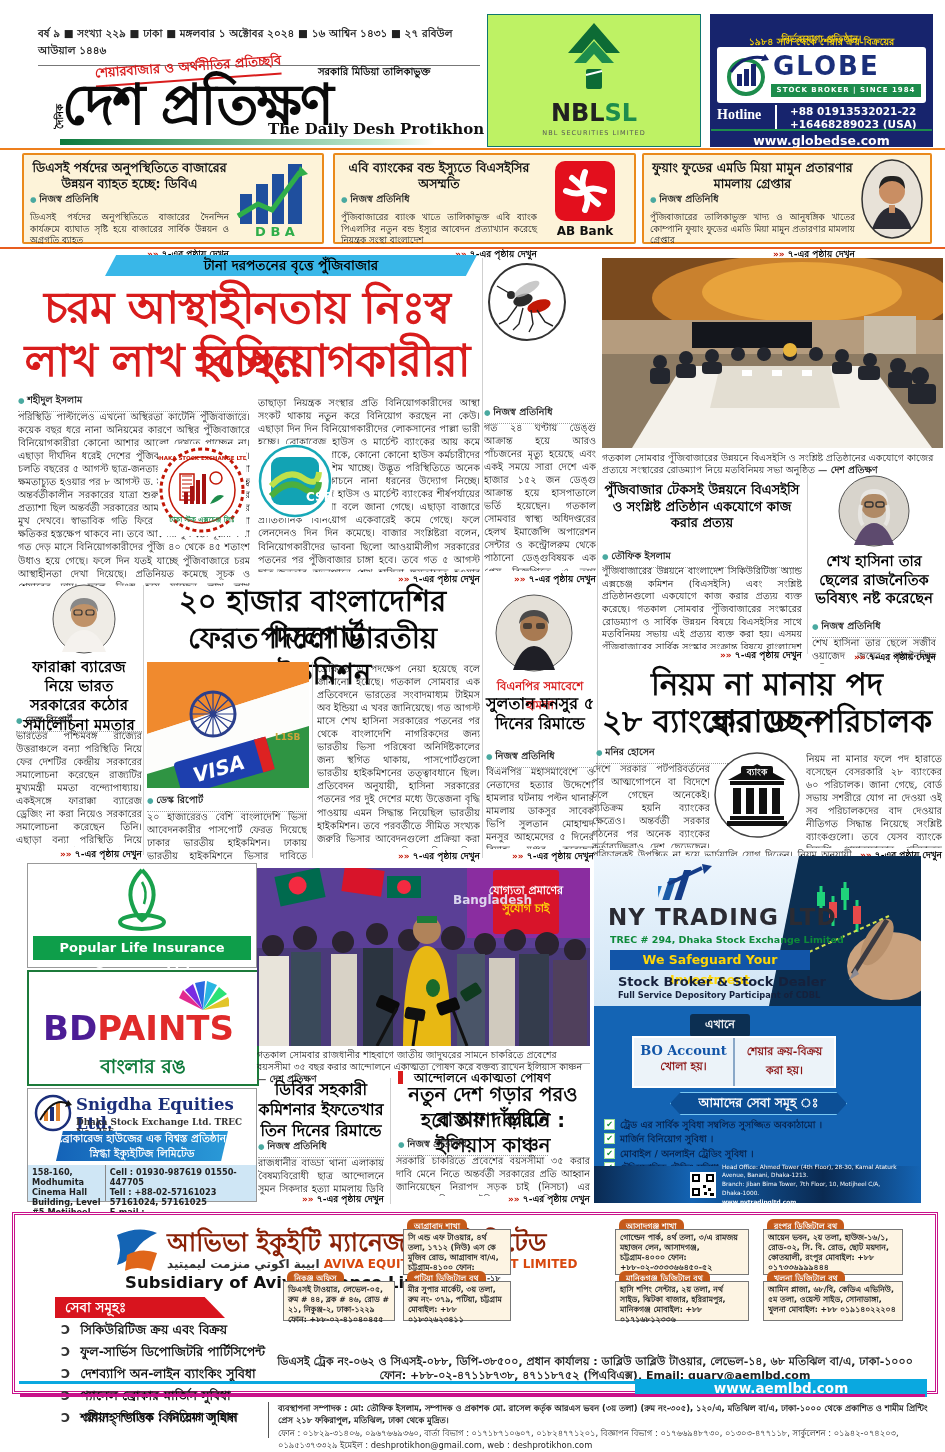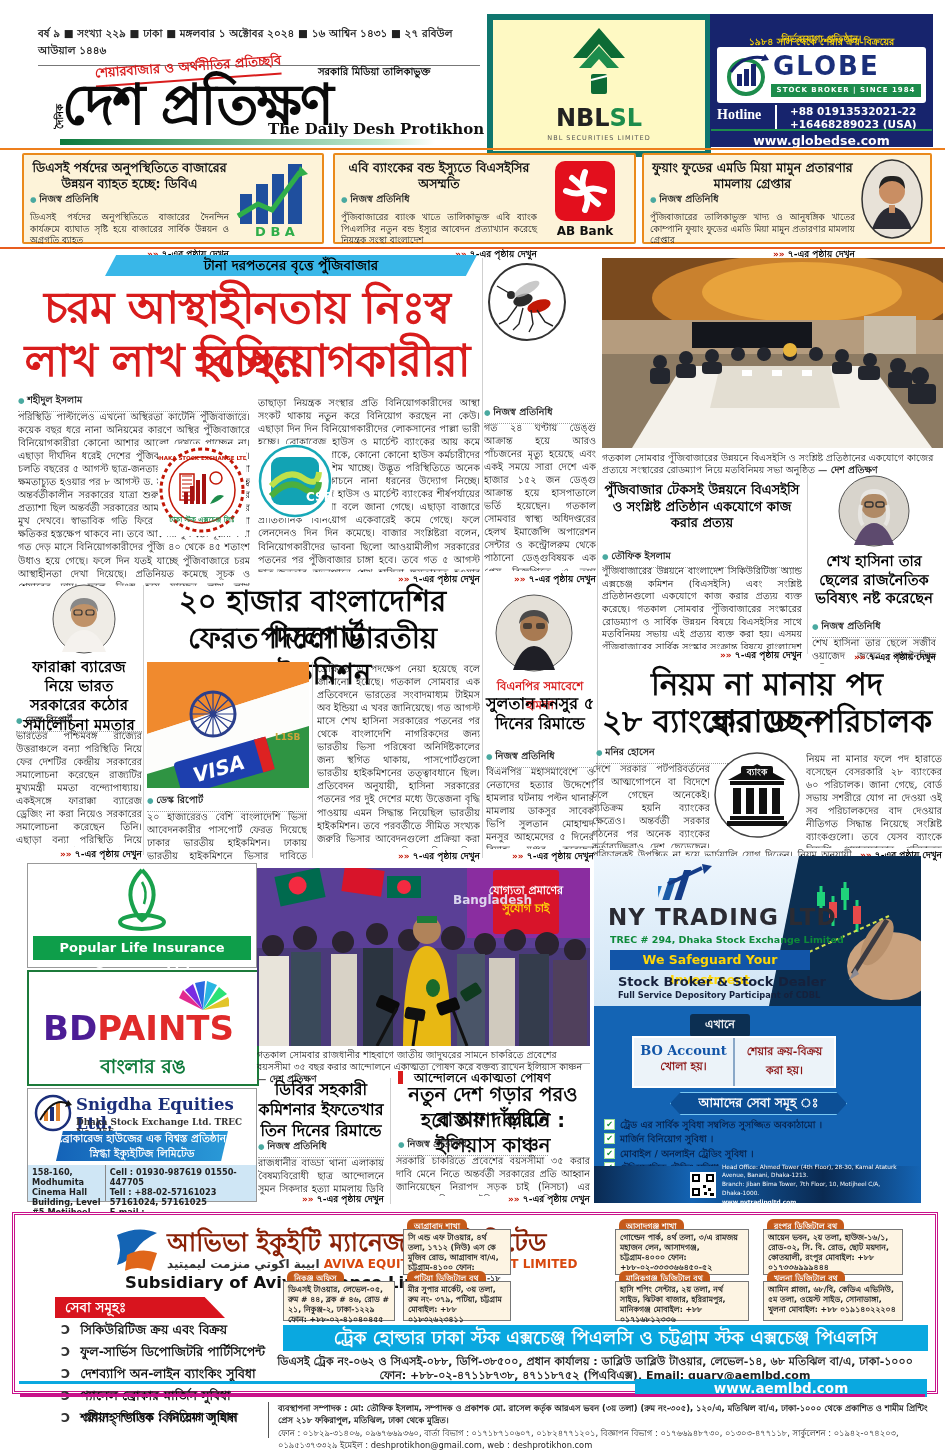--- a/index.html
+++ b/index.html
@@ -45,21 +45,21 @@
 
   <div class="abs" style="left:38px;top:26px;width:442px;font-size:10.5px;font-weight:bold;color:#222;border-bottom:1.5px solid #777;padding-bottom:5px;">বর্ষ ৯ ■ সংখ্যা ২২৯ ■ ঢাকা ■ মঙ্গলবার ১ অক্টোবর ২০২৪ ■ ১৬ আশ্বিন ১৪৩১ ■ ২৭ রবিউল আউয়াল ১৪৪৬</div>
 
   <div class="abs" style="left:95px;top:57px;transform:rotate(-4deg);color:#d91c1c;font-size:13px;font-weight:bold;border-bottom:2px solid #d91c1c;padding-bottom:1px;">শেয়ারবাজার ও অর্থনীতির প্রতিচ্ছবি</div>
   <div class="abs" style="left:48px;top:108px;transform:rotate(-90deg);font-size:10px;font-weight:bold;color:#000;">দৈনিক</div>
   <div class="abs" style="left:62px;top:62px;width:380px;font-size:56px;font-weight:bold;color:#0a0a0a;letter-spacing:-2px;">দেশ প্রতিক্ষণ</div>
   <div class="abs" style="left:318px;top:64px;font-size:10px;font-weight:bold;color:#000;">সরকারি মিডিয়া তালিকাভুক্ত</div>
   <div class="abs" style="left:268px;top:120px;font-size:15px;font-weight:bold;font-family:'DejaVu Serif',serif;color:#111;">The Daily Desh Protikhon</div>
   <div class="abs" style="left:60px;top:139px;width:375px;height:6px;background:linear-gradient(90deg,#0c7a3c,#bfe8cf 85%,#fff);"></div>
 
-  <div class="abs" style="left:487px;top:14px;width:212px;height:131px;border:6px solid #0f766e;background:#fef9c3;">
+  <div class="abs" style="left:487px;top:14px;width:212px;height:131px;border:1px solid #0f766e;background:#bef264;">
     <svg class="abs" style="left:76px;top:8px;" width="60" height="72" viewBox="0 0 60 72">
       <polygon points="30,0 56,30 42,30 30,16 18,30 4,30" fill="#0d6b35"></polygon>
       <polygon points="30,18 50,40 38,40 30,31 22,40 10,40" fill="#1d8c4c"></polygon>
       <rect x="22" y="46" width="16" height="20" rx="2" fill="#0d6b35"></rect>
       <path d="M22 52 L38 48" stroke="#fff" stroke-width="2"></path>
     </svg>
     <div class="abs c" style="left:0;top:84px;width:212px;font-size:24px;font-weight:bold;color:#222;">
       <span>NBL</span><span style="color:#1d8c4c;">SL</span>
     </div>
     <div class="abs c" style="left:0;top:114px;width:212px;font-size:6.5px;letter-spacing:1px;color:#555;">NBL SECURITIES LIMITED</div>
@@ -576,21 +576,20 @@
 
     <div class="office-tab" style="left:272px;top:56px;">নিকুঞ্জ অফিস</div>
     <div class="office-box" style="left:268px;top:66px;width:112px;height:40px;">ডিএসই টাওয়ার, লেভেল-০৫, রুম # ৪৪, ব্লক # ৪৬, রোড # ২১, নিকুঞ্জ-২, ঢাকা-১২২৯ ফোন: +৮৮-০২-৪১০৪০৪৫৫</div>
     <div class="office-tab" style="left:392px;top:56px;">পটিয়া ডিজিটাল বুথ</div>
     <div class="office-box" style="left:388px;top:66px;width:108px;height:40px;">মীর সুপার মার্কেট, ৩য় তলা, রুম নং- ৩৭৯, পটিয়া, চট্টগ্রাম মোবাইল: +৮৮ ০১৮৩২৬২৩৪১১</div>
     <div class="office-tab" style="left:604px;top:56px;">মানিকগঞ্জ ডিজিটাল বুথ</div>
     <div class="office-box" style="left:600px;top:66px;width:134px;height:40px;">হাসি শপিং সেন্টার, ২য় তলা, নর্থ সাইড, ঝিটকা বাজার, হরিরামপুর, মানিকগঞ্জ মোবাইল: +৮৮ ০১৭১৬৮১২৩৩৬</div>
     <div class="office-tab" style="left:752px;top:56px;">খুলনা ডিজিটাল বুথ</div>
     <div class="office-box" style="left:748px;top:66px;width:140px;height:40px;">আমিন প্লাজা, ৬৮/বি, কেডিএ এভিনিউ, ৫ম তলা, ওয়েস্ট সাইড, সোনাডাঙ্গা, খুলনা মোবাইল: +৮৮ ০১৯১৪০২২২০৪</div>
 
-    <div class="abs c" style="left:268px;top:110px;width:645px;height:26px;background:#0aa8e0;color:#fff;font-size:18px;font-weight:bold;line-height:26px;">ট্রেক হোল্ডার ঢাকা স্টক এক্সচেঞ্জ পিএলসি ও চট্টগ্রাম স্টক এক্সচেঞ্জ পিএলসি</div>
     <div class="abs c" style="left:250px;top:138px;width:660px;font-size:11px;font-weight:bold;color:#222;">ডিএসই ট্রেক নং-০৬২ ও সিএসই-০৮৮, ডিপি-৩৮৫০০, প্রধান কার্যালয় : ডাব্লিউ  ডাব্লিউ টাওয়ার, লেভেল-১৪, ৬৮ মতিঝিল বা/এ, ঢাকা-১০০০</div>
     <div class="abs c" style="left:250px;top:152px;width:660px;font-size:11px;font-weight:bold;color:#222;">ফোন: +৮৮-০২-৪৭১১৮৭৩৮, ৪৭১১৮৭৫২ (পিএবিএক্স), Email: quary@aemlbd.com</div>
     <div class="abs" style="left:4px;top:166px;width:908px;height:3px;background:#0aa8e0;"></div>
 
     <div class="abs c b" style="left:620px;top:164px;width:292px;background:#0aa8e0;color:#fff;font-size:13.5px;padding:1px 0;">www.aemlbd.com</div>
   </div>
 
   <div class="abs" style="left:20px;top:1394px;width:905px;height:3px;background:#c8128a;"></div>
   <div class="abs c b" style="left:60px;top:1408px;width:200px;font-size:12px;">প্রধান সম্পাদক : ফাতিমা জাহান</div>
   <div class="abs" style="left:268px;top:1402px;width:1px;height:36px;background:#555;"></div>

